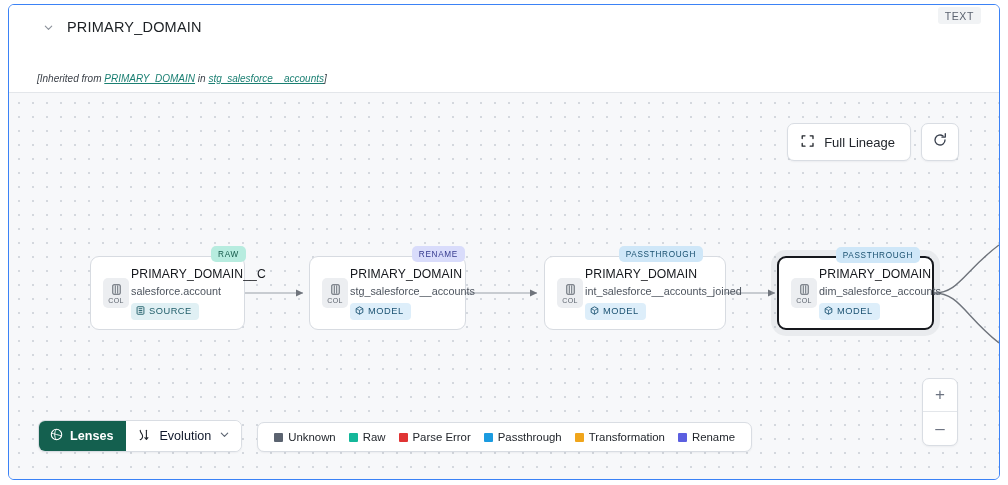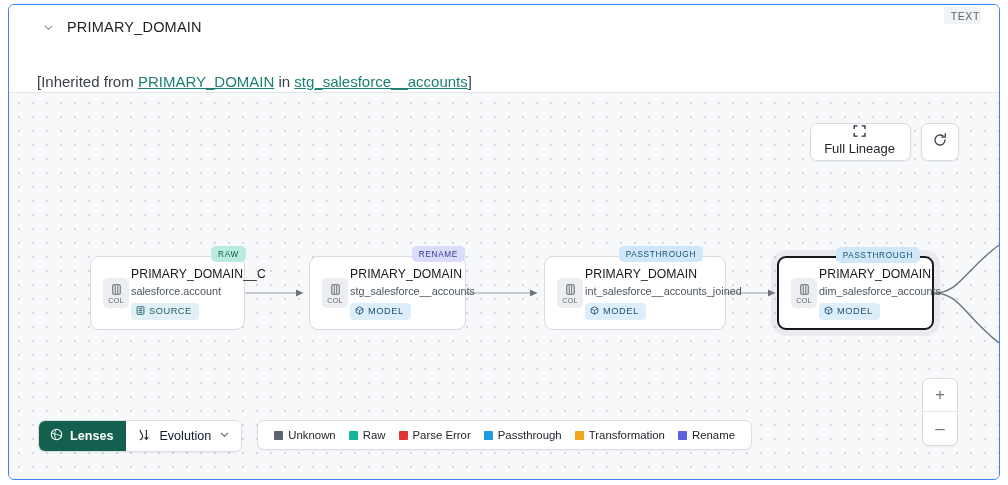--- a/index.html
+++ b/index.html
@@ -53,41 +53,42 @@
     letter-spacing: .2px;
     margin-left: 6px;
   }
   .type-badge {
     position: absolute;
     right: 18px; top: 2px;
     background: #f1f3f5;
     color: #5b6370;
     font-size: 10.5px;
     letter-spacing: .6px;
-    padding: 3px 1px 2px 7px;
+    padding: 3px 7px 2px 7px;
     border-radius: 3px;
   }
   .hdr-desc {
     position: absolute;
     left: 28px; top: 41px;
     font-size: 12.8px;
     font-style: italic;
     color: #2a2f36;
     white-space: nowrap;
   }
   .hdr-desc .mono {
     font-family: "DejaVu Sans Mono", "Liberation Mono", monospace;
     font-style: normal;
     font-weight: bold;
     font-size: 12px;
   }
   .hdr-inherit {
     position: absolute;
     left: 28px; top: 68px;
-    font-size: 15px;
+    font-size: 10px;
+    font-style: italic;
     color: #3b4048;
     white-space: nowrap;
   }
   .hdr-inherit a {
     color: #1a7f72;
     text-decoration: underline;
   }
 
   
   .canvas {
@@ -106,26 +107,25 @@
     position: absolute;
     right: 40px; top: 30px;
     display: flex; align-items: center; gap: 10px;
     z-index: 6;
   }
   .btn-lineage {
     height: 38px;
     background: #ffffff;
     border: 1px solid #d9dde3;
     border-radius: 7px;
-    display: flex; align-items: center; 
+    display: flex; align-items: center; gap: 9px;
     padding: 0 15px 0 13px;
     font-size: 13px; color: #22262c;
     cursor: pointer;
     box-shadow: 0 1px 2px rgba(16,24,40,.05);
-    flex-direction: column;
   }
   .btn-icon-sq {
     width: 38px; height: 38px;
     background: #ffffff;
     border: 1px solid #d9dde3;
     border-radius: 7px;
     display: flex; align-items: center; justify-content: center;
     cursor: pointer;
     box-shadow: 0 1px 2px rgba(16,24,40,.05);
   }
@@ -209,21 +209,21 @@
     white-space: nowrap;
   }
   .badge.raw         { background: #b7ecdf; color: #14594a; }
   .badge.rename      { background: #d9dcfb; color: #353a8e; }
   .badge.passthrough { background: #cfe7f8; color: #18506f; }
 
   
   .tool-bl {
     position: absolute;
     left: 29px; bottom: 27px;
-    display: flex; align-items: flex-start; gap: 15px;
+    display: flex; align-items: flex-end; gap: 15px;
     z-index: 6;
   }
   .seg {
     display: flex;
     border-radius: 7px;
     overflow: hidden;
     border: 1px solid #d9dde3;
     box-shadow: 0 1px 2px rgba(16,24,40,.05);
     background: #fff;
   }

